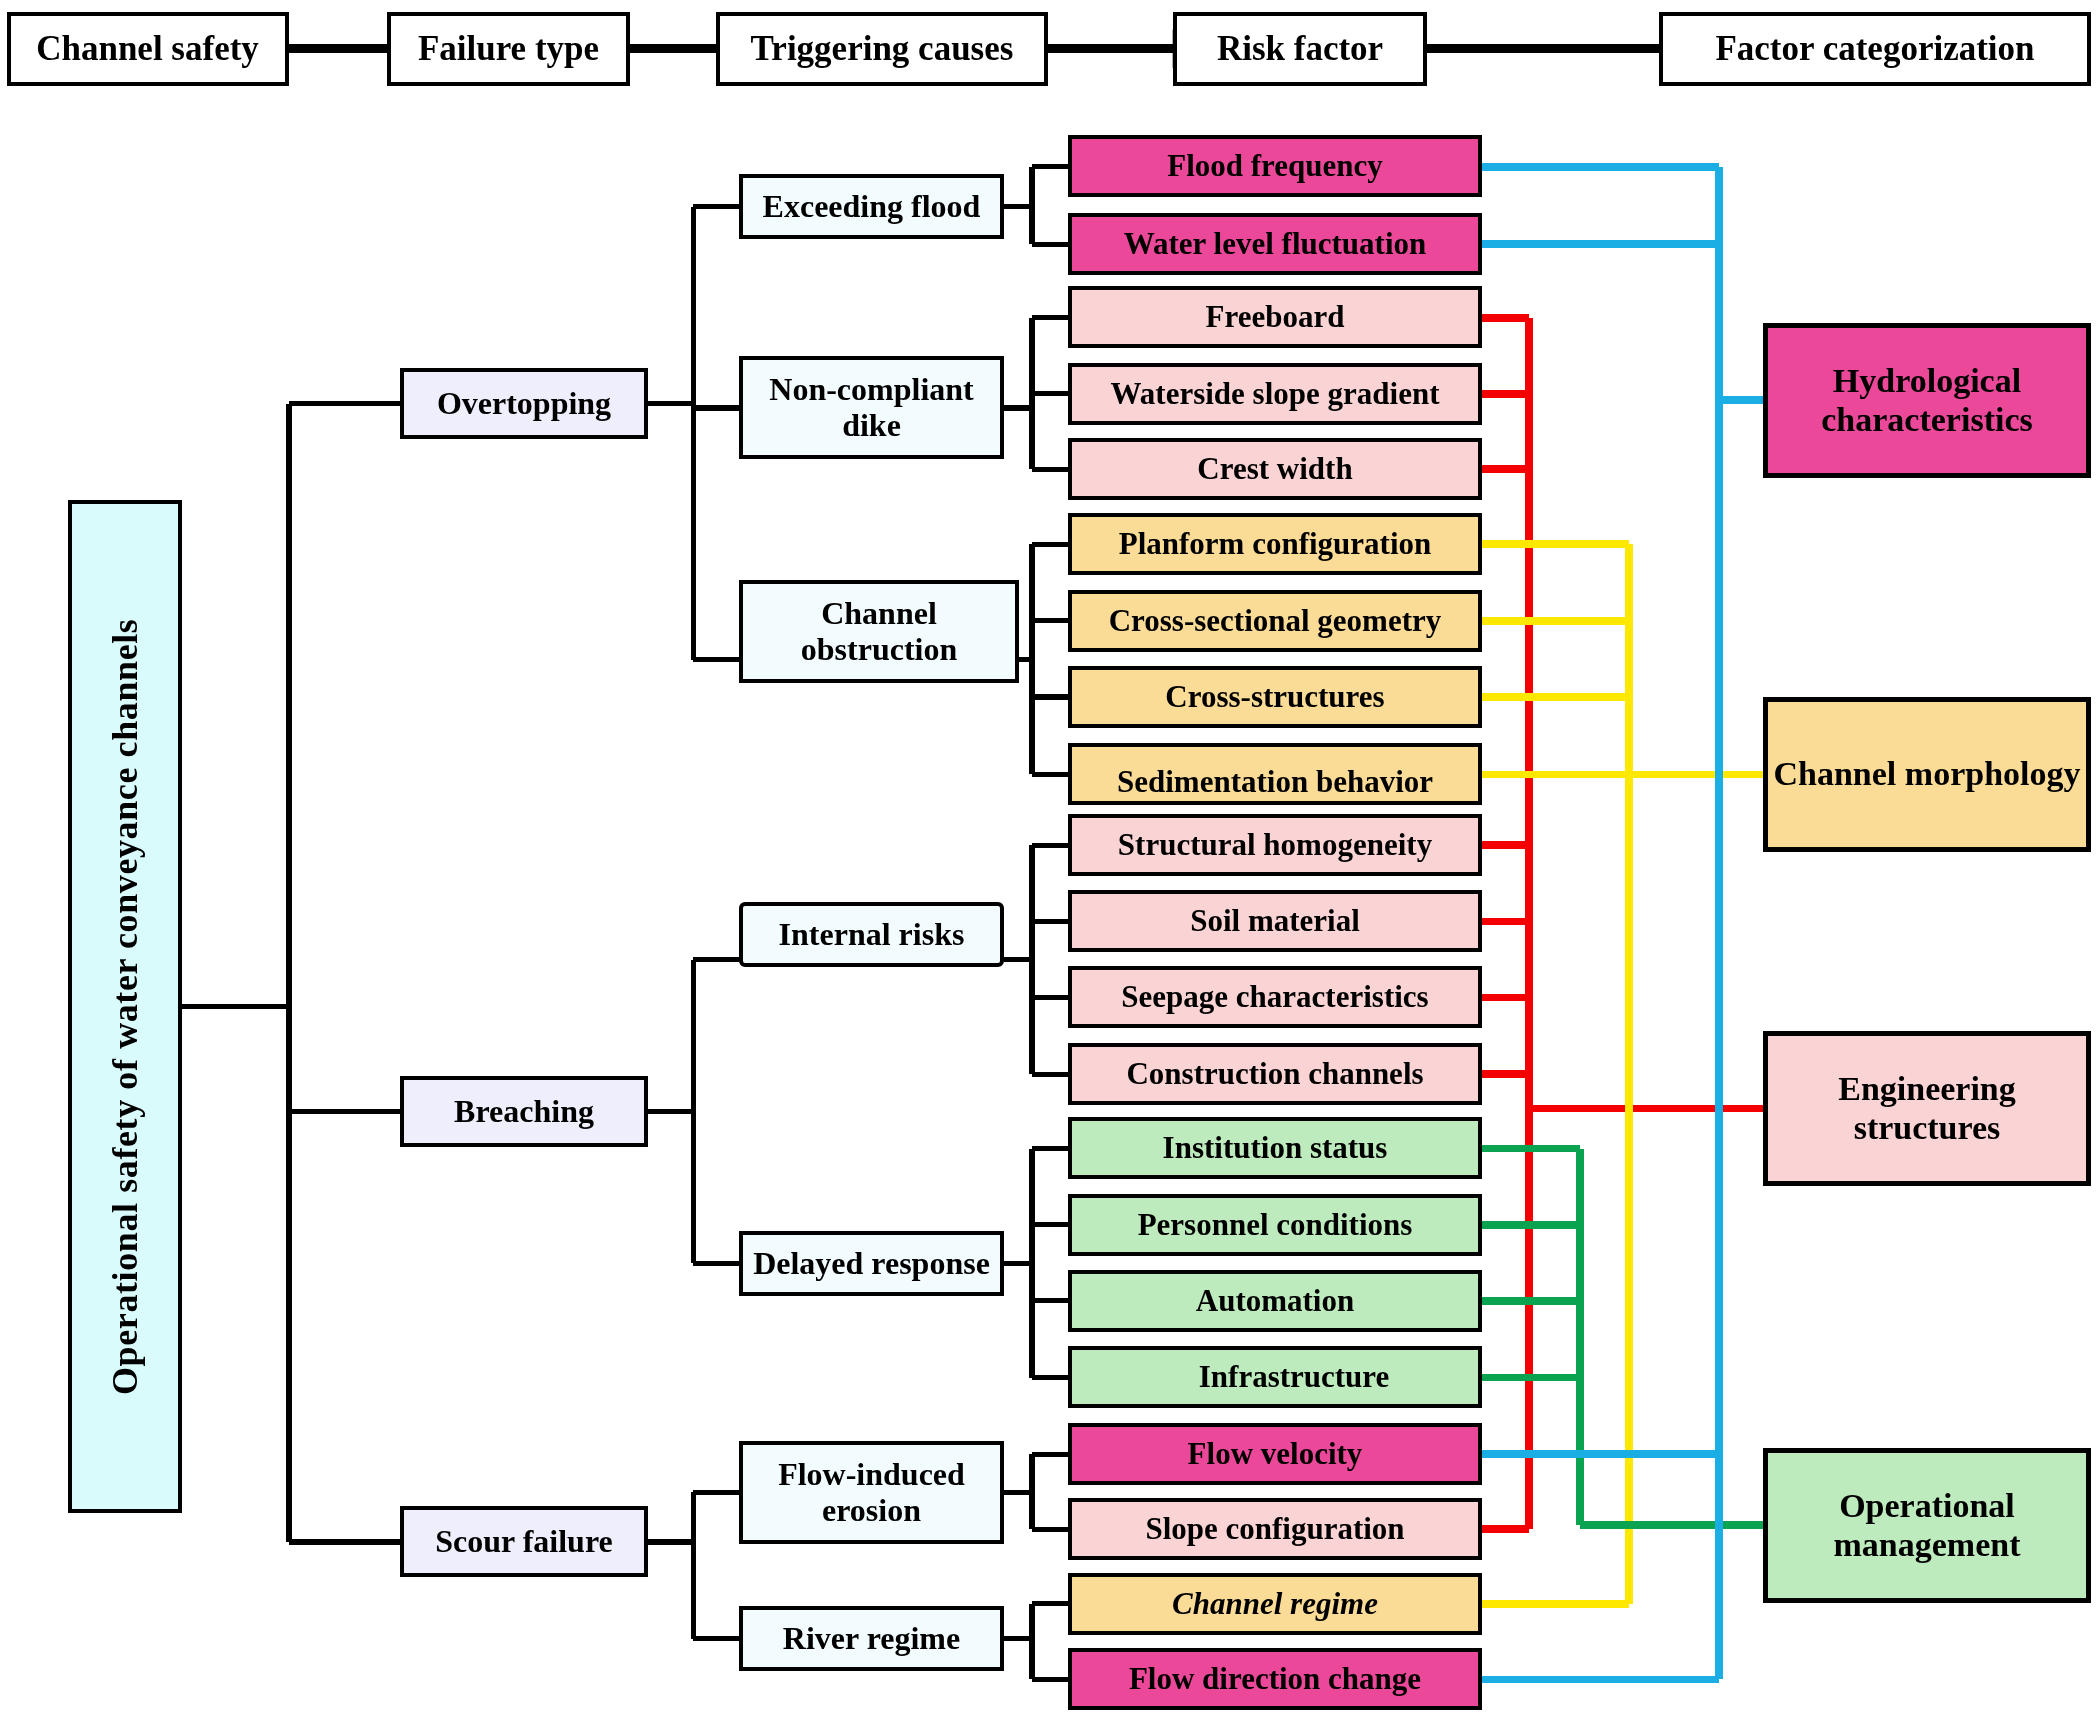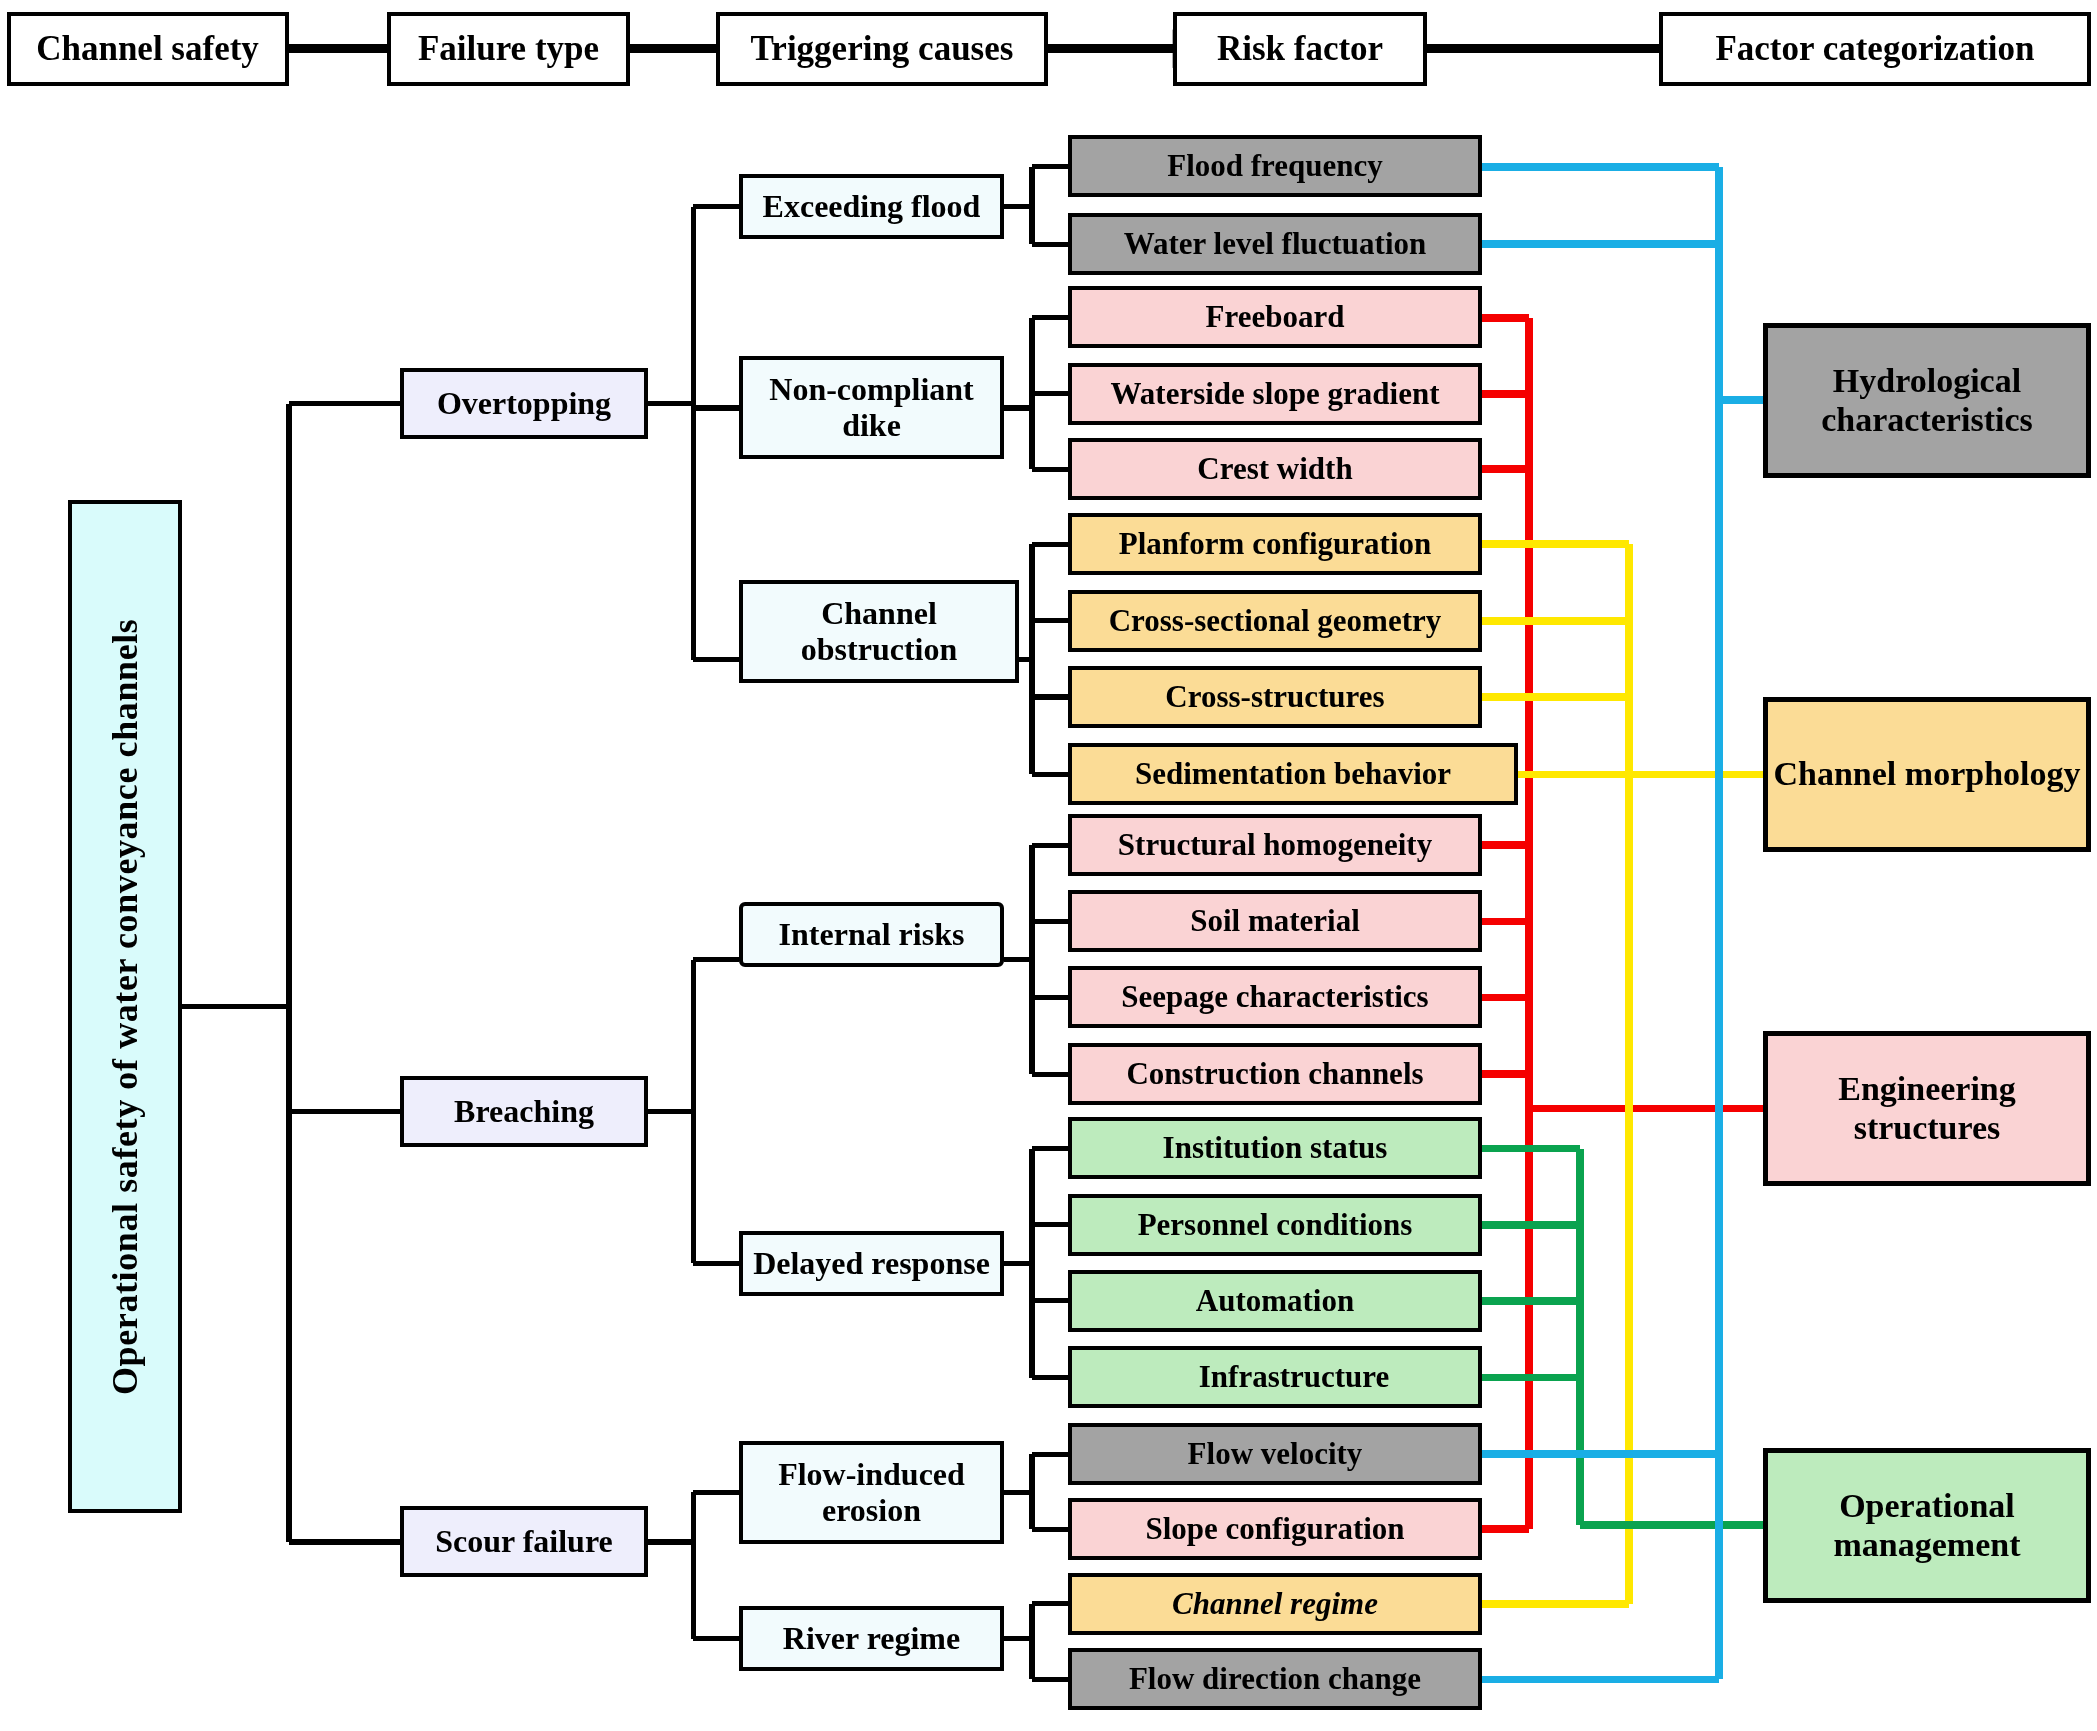--- a/index.html
+++ b/index.html
@@ -6,21 +6,21 @@
   body{font-family:"Liberation Serif", serif;}
   #stage{position:relative;width:2097px;height:1732px;background:#fff;overflow:hidden;}
   svg.layer{position:absolute;left:0;top:0;width:2097px;height:1732px;}
   .node{position:absolute;box-sizing:border-box;border:4.5px solid #000;display:flex;align-items:center;justify-content:center;text-align:center;font-weight:bold;color:#000;line-height:1.12;padding:1.3px 3.9px;}
   .hdr{background:#ffffff;font-size:35px;}
   .root{background:#d9fbfb;font-size:36px;writing-mode:vertical-rl;transform:rotate(180deg);letter-spacing:0.6px;}
   .ftype{background:#eeeefc;font-size:32px;}
   .cause{background:#f2fbfd;font-size:32px;}
   .rf{font-size:31px;border-width:4.5px;}
   .cat{font-size:34px;border-width:5.2px;}
-  .c-blue{background:#a3a3a3;}
+  .c-blue{background:#ec4899;}
   .c-pink{background:#fad3d4;}
   .c-yellow{background:#fbdc96;}
   .c-green{background:#bdebbd;}
 </style>
 </head>
 <body>
 
 <div id="stage">
 
   <svg class="layer" viewBox="0 0 3251 2684">
@@ -218,21 +218,21 @@
     </div>
   <div class="node rf c-yellow" style="left:1068px;top:513px;width:414px;height:62px;">
     <span>Planform configuration</span>
     </div>
   <div class="node rf c-yellow" style="left:1068px;top:590px;width:414px;height:62px;">
     <span>Cross-sectional geometry</span>
     </div>
   <div class="node rf c-yellow" style="left:1068px;top:666px;width:414px;height:62px;">
     <span>Cross-structures</span>
     </div>
-  <div class="node rf c-yellow" style="left:1068px;top:743px;width:450px;height:62px;">
+  <div class="node rf c-yellow" style="left:1068px;top:743px;width:414px;height:62px;align-items:flex-end;">
     <span>Sedimentation behavior</span>
     </div>
   <div class="node rf c-pink" style="left:1068px;top:814px;width:414px;height:62px;">
     <span>Structural homogeneity</span>
     </div>
   <div class="node rf c-pink" style="left:1068px;top:890px;width:414px;height:62px;">
     <span>Soil material</span>
     </div>
   <div class="node rf c-pink" style="left:1068px;top:966px;width:414px;height:62px;">
     <span>Seepage characteristics</span>

